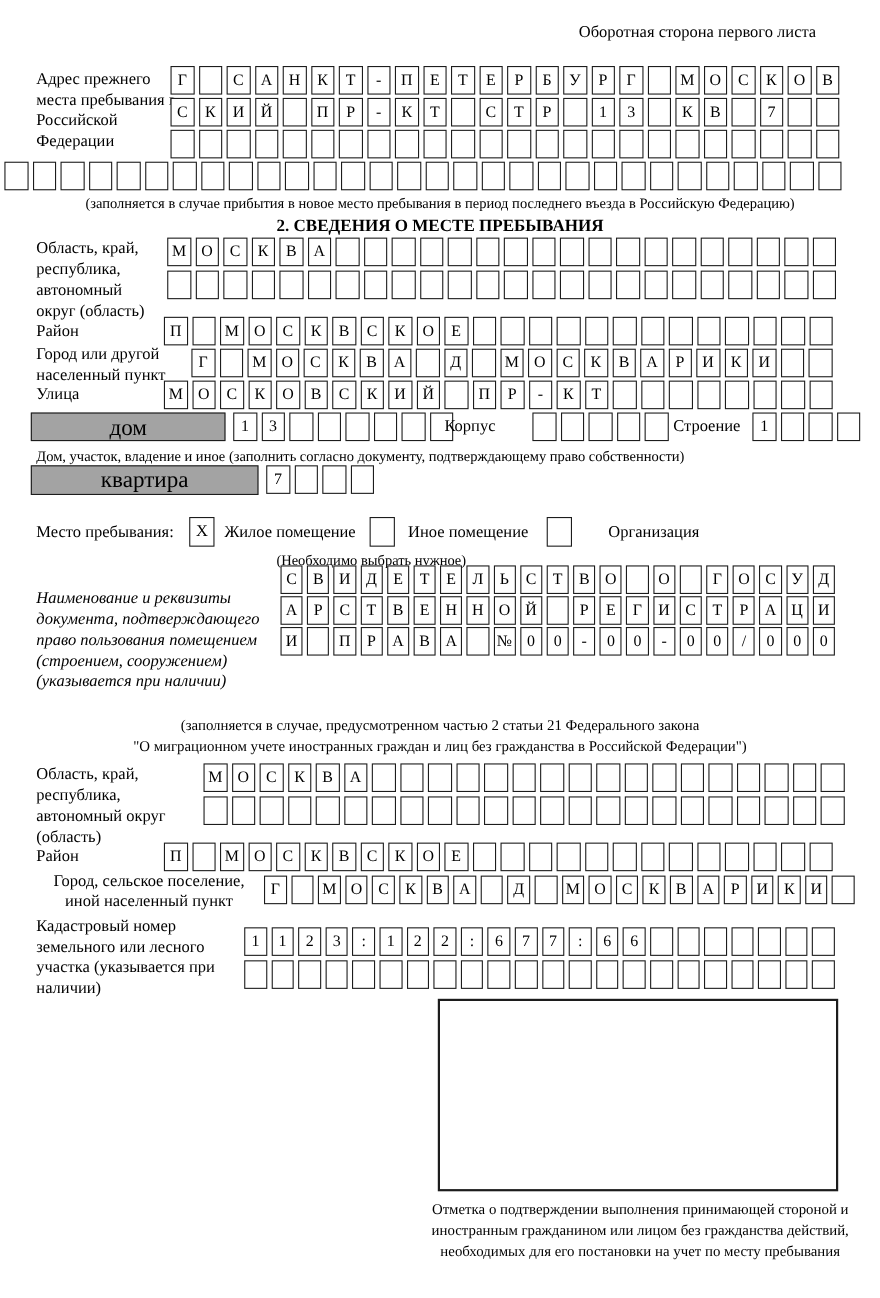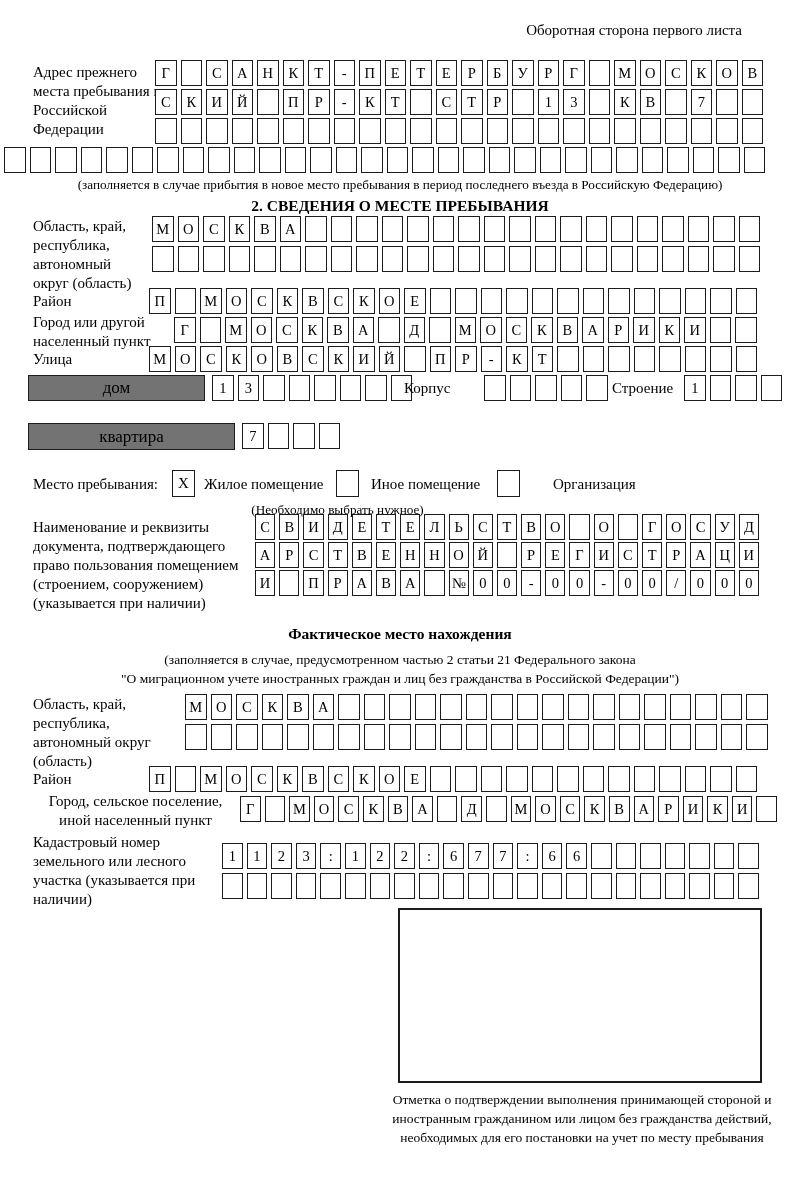--- a/index.html
+++ b/index.html
@@ -15,21 +15,21 @@
   .cr{position:absolute;display:flex;gap:4px;}
   .cell{
     box-sizing:border-box;flex:none;width:21.5px;height:26px;
     border:1.6px solid #1c1c1c;display:flex;align-items:center;justify-content:center;
     font-size:14.5px;font-family:"Liberation Serif", serif;background:#fff;
   }
   .cr-doc .cell{width:20.2px;}
   .cr-22 .cell{width:20.6px;}
   .wbox{
     box-sizing:border-box;border:1.7px solid #1c1c1c;display:flex;
-    align-items:center;justify-content:center;font-size:17px;background:#737373;
+    align-items:center;justify-content:center;font-size:21px;background:#a3a3a3;
   }
   .chk{
     box-sizing:border-box;width:23px;height:27px;border:1.7px solid #1c1c1c;
     display:flex;align-items:center;justify-content:center;font-size:15px;background:#fff;
   }
   .stampbox{box-sizing:border-box;border:2px solid #1c1c1c;background:#fff;}
 </style>
 </head>
 <body>
 
@@ -308,39 +308,40 @@
       <span class="cell"></span>
       <span class="cell"></span>
     </div>
   <div class="abs lbl" style="left:612px;top:379px;">Строение</div>
   <div class="cr" style="left:684px;top:375px;">
       <span class="cell">1</span>
       <span class="cell"></span>
       <span class="cell"></span>
       <span class="cell"></span>
     </div>
+  <div class="abs cap" style="left:33px;top:406px;">Дом, участок, владение и иное (заполнить согласно документу, подтверждающему право собственности)</div>
 
   <div class="abs wbox" style="left:28px;top:423px;width:207px;height:27px;">квартира</div>
   <div class="cr" style="left:242px;top:423px;">
       <span class="cell">7</span>
       <span class="cell"></span>
       <span class="cell"></span>
       <span class="cell"></span>
     </div>
 
   <div class="abs lbl" style="left:33px;top:475px;">Место пребывания:</div>
   <div class="abs chk" style="left:172px;top:470px;">X</div>
   <div class="abs lbl" style="left:204px;top:475px;">Жилое помещение</div>
   <div class="abs chk" style="left:336px;top:470px;"></div>
   <div class="abs lbl" style="left:371px;top:475px;">Иное помещение</div>
   <div class="abs chk" style="left:497px;top:470px;"></div>
   <div class="abs lbl" style="left:553px;top:475px;">Организация</div>
   <div class="abs cap" style="left:170px;top:501px;width:335px;text-align:center;">(Необходимо выбрать нужное)</div>
 
-  <div class="abs lbl" style="left:33px;top:518px;width:220px;">Наименование и реквизиты документа, подтверждающего право пользования помещением (строением, сооружением) (указывается при наличии)</div>
+  <div class="abs lbl" style="left:33px;top:535px;width:220px;font-style:italic;">Наименование и реквизиты документа, подтверждающего право пользования помещением (строением, сооружением) (указывается при наличии)</div>
   <div class="cr cr-doc" style="left:255px;top:514px;">
       <span class="cell">С</span>
       <span class="cell">В</span>
       <span class="cell">И</span>
       <span class="cell">Д</span>
       <span class="cell">Е</span>
       <span class="cell">Т</span>
       <span class="cell">Е</span>
       <span class="cell">Л</span>
       <span class="cell">Ь</span>
@@ -397,21 +398,20 @@
       <span class="cell">0</span>
       <span class="cell">-</span>
       <span class="cell">0</span>
       <span class="cell">0</span>
       <span class="cell">/</span>
       <span class="cell">0</span>
       <span class="cell">0</span>
       <span class="cell">0</span>
     </div>
 
-  <div class="abs title" style="top:625px;">Фактическое место нахождения</div>
   <div class="abs cap center" style="top:651px;font-size:13.5px;">(заполняется в случае, предусмотренном частью 2 статьи 21 Федерального закона</div>
   <div class="abs cap center" style="top:670px;font-size:13.5px;">"О миграционном учете иностранных граждан и лиц без гражданства в Российской Федерации")</div>
 
   <div class="abs lbl" style="left:33px;top:695px;width:152px;">Область, край, республика, автономный округ (область)</div>
   <div class="cr" style="left:185px;top:694px;">
       <span class="cell">М</span>
       <span class="cell">О</span>
       <span class="cell">С</span>
       <span class="cell">К</span>
       <span class="cell">В</span>

